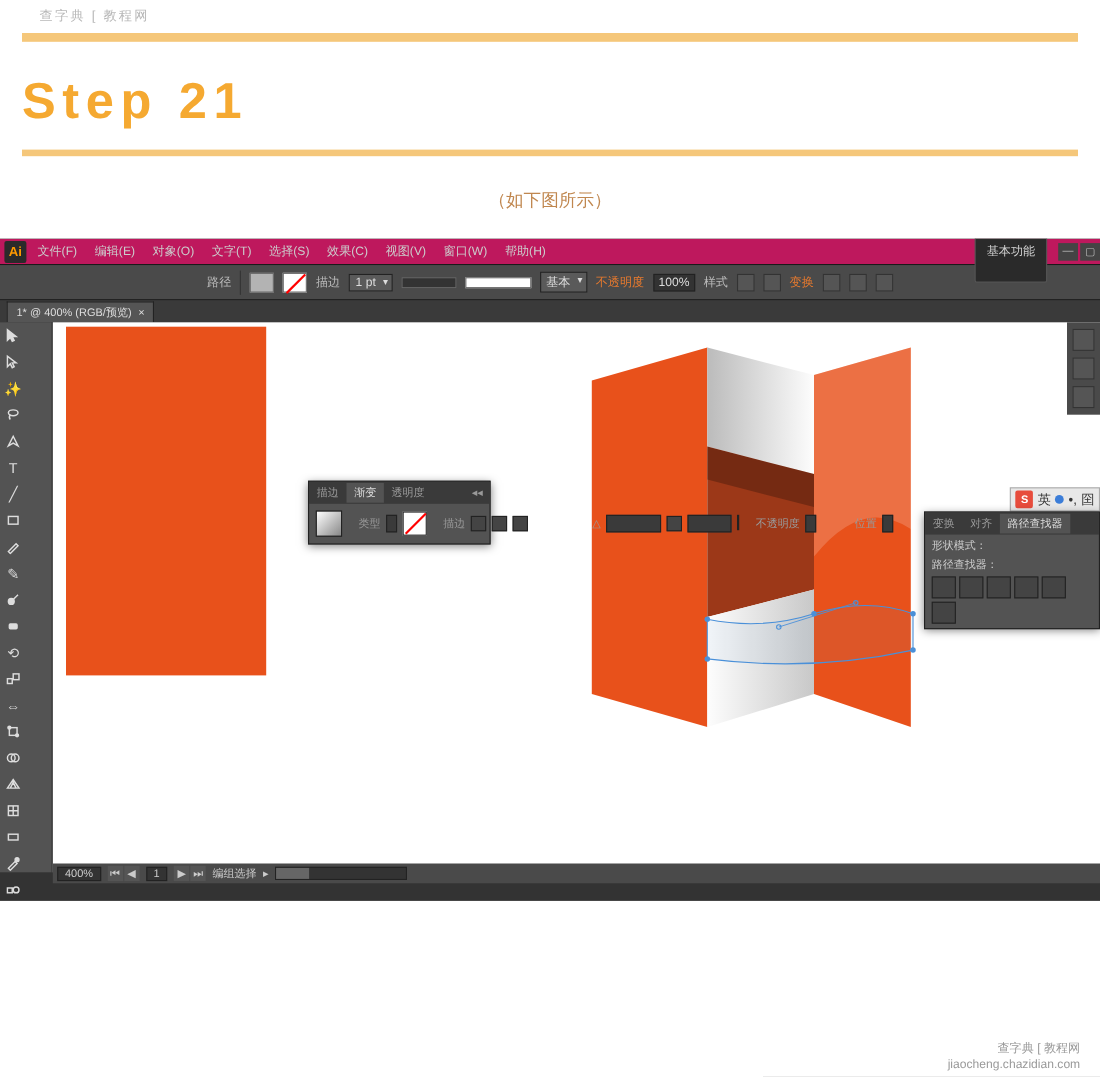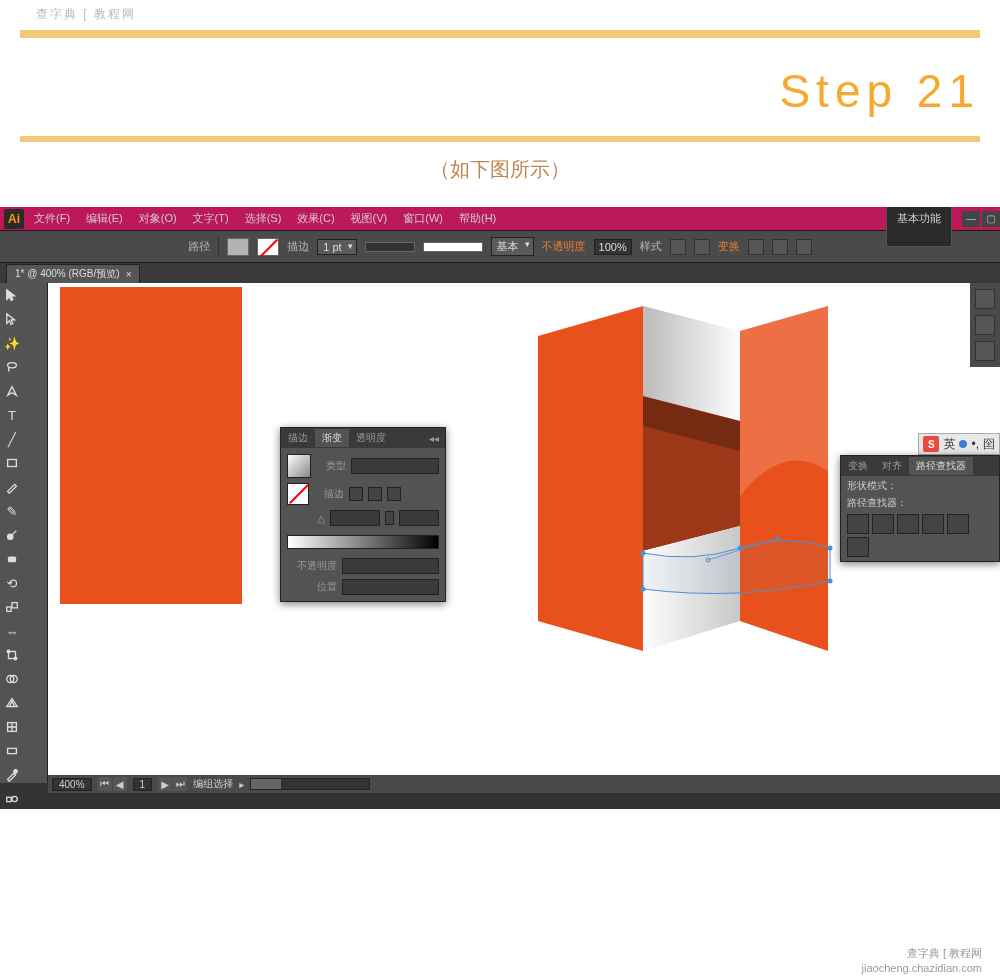--- a/index.html
+++ b/index.html
@@ -1,22 +1,22 @@
 <!DOCTYPE html>
 <html><head>
 <meta charset="utf-8">
 <style>
 * { margin: 0; padding: 0; box-sizing: border-box; font-family: "Microsoft YaHei", Arial, sans-serif; }
 body { background: #fff; width: 1000px; }
 .header-section { padding: 30px 20px 10px 20px; }
 .hr-gold { height: 8px; background: #f5c77a; margin-bottom: 4px; }
 .hr-gold.thin { height: 6px; }
-.step-title { text-align: right; color: #f5a931; font-size: 46px; font-weight: normal; letter-spacing: 6px; padding: 22px 0 18px 0; }
+.step-title { text-align: left; color: #f5a931; font-size: 46px; font-weight: bold; letter-spacing: 6px; padding: 22px 0 18px 0; }
 .instruction { text-align: center; color: #d35400; font-size: 21px; margin-top: 28px; }
-.sub-instruction { text-align: center; color: #c0874f; font-size: 20px; margin-top: 14px; margin-bottom: 14px; }
+.sub-instruction { text-align: center; color: #c0874f; font-size: 16px; margin-top: 30px; margin-bottom: 14px; }
 .watermark-top { position: absolute; top: 6px; left: 36px; color: #888; font-size: 12px; opacity: 0.6; letter-spacing: 2px; }
 .watermark-bottom { position: absolute; bottom: 4px; right: 18px; color: #999; font-size: 11px; text-align: right; line-height: 1.3; }
 
 
 .ai-app { position: relative; background: #333333; height: 602px; color: #d0d0d0; font-size: 11px; overflow: hidden; }
 .menubar { background: #be185d; height: 24px; display: flex; align-items: center; padding-left: 4px; gap: 4px; border-bottom: 1px solid #1a1a1a; }
 .ai-logo { width: 20px; height: 20px; background: #2a2a2a; color: #ff9a00; font-weight: bold; font-size: 12px; display: flex; align-items: center; justify-content: center; border-radius: 2px; }
 .menu-item { color: #ccc; padding: 0 6px; font-size: 11px; cursor: default; }
 .workspace-label { margin-left: auto; padding: 20px 10px; background: #2a2a2a; border: 1px solid #555; border-radius: 2px; }
 .win-controls { display: flex; gap: 2px; margin-left: 6px; }
@@ -54,21 +54,21 @@
 .sb-scroll { width: 120px; height: 12px; background: #333; border: 1px solid #222; position: relative; }
 .sb-scroll-thumb { width: 30px; height: 10px; background: #666; position: absolute; left: 0; }
 
 
 .panel { position: absolute; background: #535353; border: 1px solid #222; box-shadow: 0 2px 8px rgba(0,0,0,.5); }
 .gradient-panel { top: 220px; left: 280px; width: 166px; }
 .panel-tabs { display: flex; background: #3a3a3a; height: 20px; align-items: center; }
 .ptab { padding: 2px 7px; color: #999; font-size: 10px; cursor: pointer; }
 .ptab.active { background: #535353; color: #ddd; }
 .panel-close { margin-left: auto; padding: 0 6px; color: #999; font-size: 10px; }
-.panel-body { padding: 6px; display: flex; flex-direction: column; gap: 5px; }
+.panel-body { padding: 6px; display: flex; flex-direction: row; gap: 5px; }
 .panel-row { display: flex; align-items: center; gap: 5px; }
 .grad-preview { width: 24px; height: 24px; background: linear-gradient(135deg,#fff,#888); border: 1px solid #222; }
 .field-label { color: #999; width: 30px; text-align: right; font-size: 10px; }
 .field-box { background: #3a3a3a; border: 1px solid #222; padding: 1px 4px; flex: 1; height: 16px; }
 .grad-bar { height: 14px; background: linear-gradient(90deg,#fff,#000); border: 1px solid #222; margin: 4px 0; }
 .small-sw { width: 22px; height: 22px; border: 1px solid #222; background: #fff; position: relative; }
 .small-sw.none::after { content: ""; position: absolute; width: 26px; height: 2px; background: red; transform: rotate(-45deg); top: 9px; left: -2px; }
 .tiny-icon { width: 14px; height: 14px; background: #444; border: 1px solid #222; }
 
 .pathfinder-panel { top: 248px; right: 0; width: 160px; }

